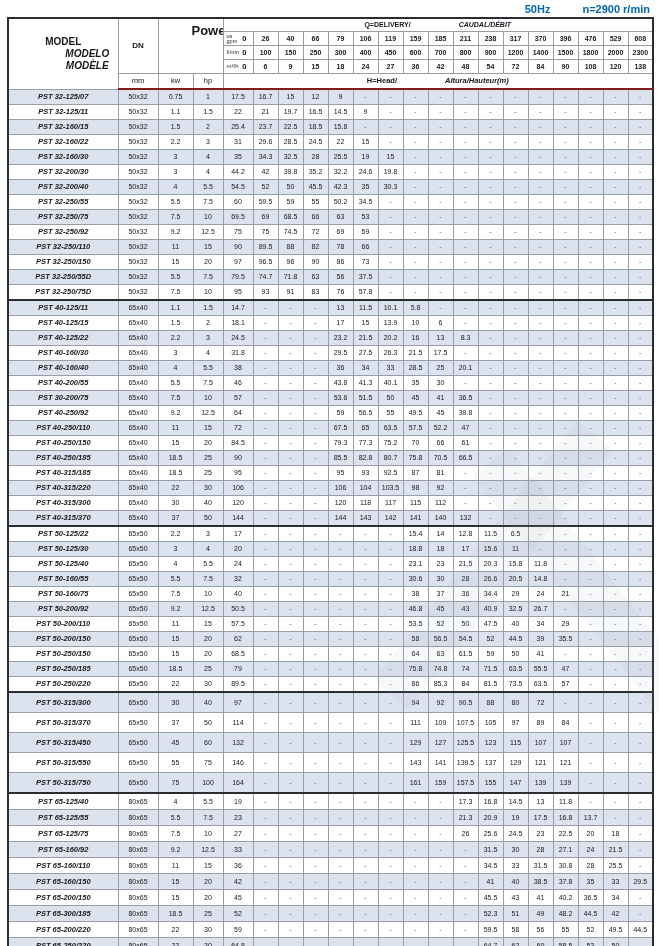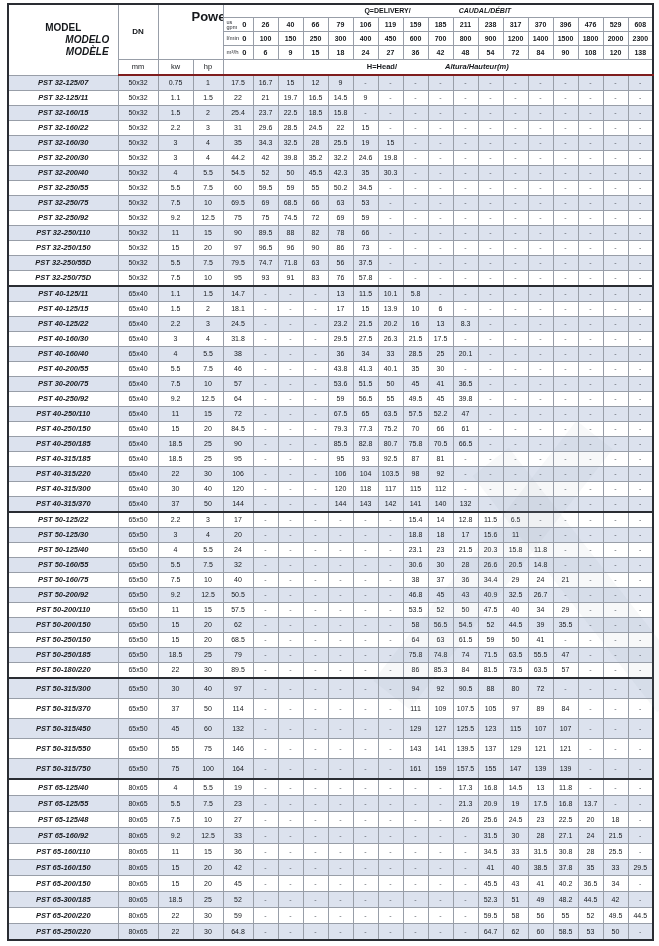--- a/index.html
+++ b/index.html
@@ -43,20 +43,24 @@
   
   .wm{position:absolute;z-index:2;pointer-events:none;background:rgba(150,160,178,0.08);}
   .wm1{width:46px;height:330px;left:470px;top:400px;transform:rotate(38deg);}
   .wm2{width:46px;height:300px;left:560px;top:430px;transform:rotate(-38deg);}
 </style>
 </head>
 <body>
 
 <div class="page">
 
+  <div class="topline">
+    <span>50Hz</span>
+    <span>n=2900 r/min</span>
+  </div>
 
   <table class="pump">
     <colgroup>
       <col style="width:110px">
         <col style="width:40px">
         <col style="width:35px">
         <col style="width:30px">
       <col style="width:30px">
       <col style="width:25px">
         <col style="width:25px">
@@ -1065,21 +1069,21 @@
           <td>74</td>
           <td>71.5</td>
           <td>63.5</td>
           <td>55.5</td>
           <td>47</td>
           <td class="dash">-</td>
           <td class="dash">-</td>
           <td class="dash">-</td>
         </tr>
         <tr>
-          <td class="model">PST 50-180/220</td>
+          <td class="model">PST 50-250/220</td>
           <td>65x50</td>
           <td>22</td>
           <td>30</td>
           <td class=" q0">89.5</td>
           <td class="dash">-</td>
           <td class="dash">-</td>
           <td class="dash">-</td>
           <td class="dash">-</td>
           <td class="dash">-</td>
           <td class="dash">-</td>
@@ -1249,21 +1253,21 @@
           <td>21.3</td>
           <td>20.9</td>
           <td>19</td>
           <td>17.5</td>
           <td>16.8</td>
           <td>13.7</td>
           <td class="dash">-</td>
           <td class="dash">-</td>
         </tr>
         <tr class="mid">
-          <td class="model">PST 65-125/48</td>
+          <td class="model">PST 65-125/75</td>
           <td>80x65</td>
           <td>7.5</td>
           <td>10</td>
           <td class=" q0">27</td>
           <td class="dash">-</td>
           <td class="dash">-</td>
           <td class="dash">-</td>
           <td class="dash">-</td>
           <td class="dash">-</td>
           <td class="dash">-</td>

